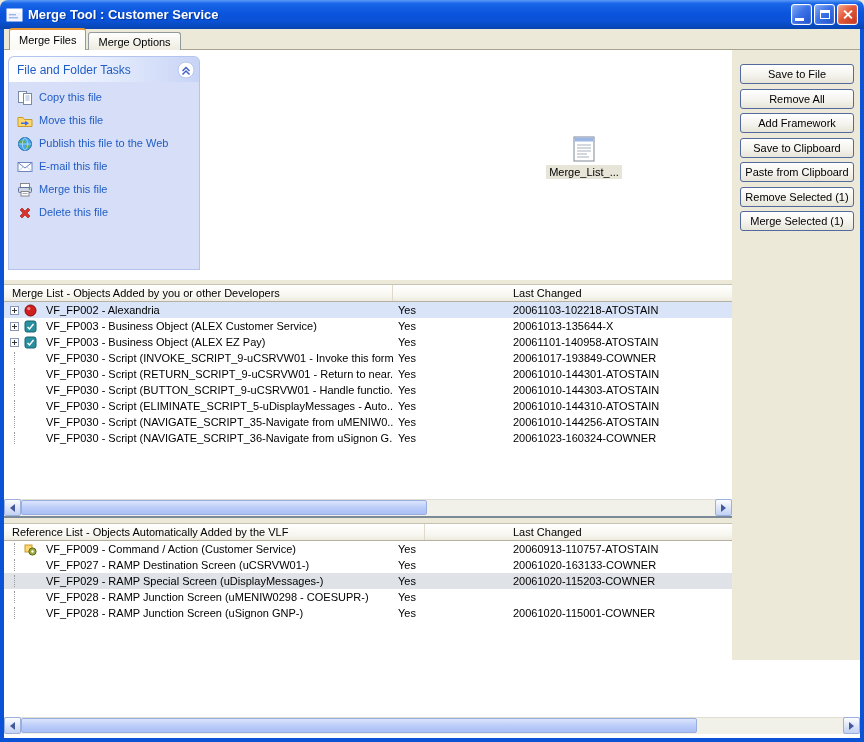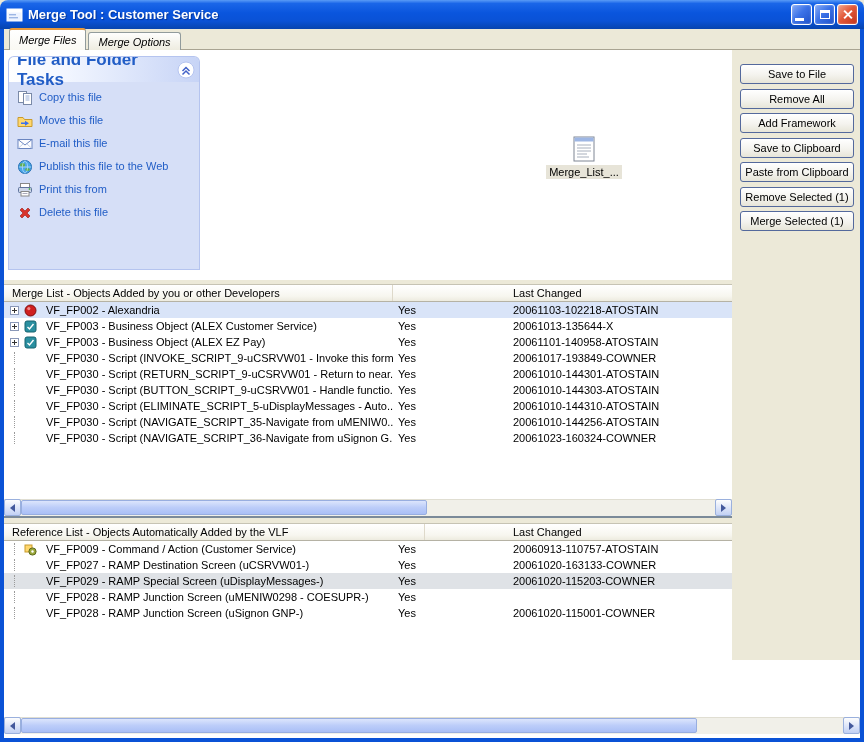--- a/index.html
+++ b/index.html
@@ -20,33 +20,33 @@
   .g-min { width:9px; height:3px; background:#fff; align-self:flex-end; margin-bottom:3px; margin-right:4px; }
   .g-max { width:10px; height:9px; border:1px solid #fff; border-top:3px solid #fff; }
   .g-close { position:relative; width:11px; height:11px; }
   .g-close::before,.g-close::after { content:""; position:absolute; left:5px; top:0; width:2px; height:11px; background:#fff; }
   .g-close::before { transform:rotate(45deg); } .g-close::after { transform:rotate(-45deg); }
   .edge-l { position:absolute; left:0; top:29px; width:4px; height:713px; background:#0a52d6; }
   .edge-r { position:absolute; right:0; top:29px; width:4px; height:713px; background:#0a52d6; }
   .edge-b { position:absolute; left:0; top:738px; width:864px; height:4px; background:#0a52d6; }
 
   
-  .tabstrip { position:absolute; left:9px; top:28px; height:22px; display:flex; align-items:flex-end; gap:2px; z-index:3;font-style:italic; }
+  .tabstrip { position:absolute; left:9px; top:28px; height:22px; display:flex; align-items:flex-end; gap:2px; z-index:3; }
   .tab { display:flex; align-items:center; padding:0 9px; height:18px; border:1px solid #919b9c; border-bottom:none;
     border-radius:3px 3px 0 0; background:linear-gradient(180deg,#fefefd,#eeece0); cursor:default; }
   .tab.active { height:22px; border-top:2px solid #e8983a; background:linear-gradient(180deg,#ffffff,#faf9f3); }
   .pageline { position:absolute; left:4px; top:49px; width:856px; height:1px; background:#a9a492; z-index:1; }
 
   
   .filearea { position:absolute; left:4px; top:50px; width:728px; height:230px; background:#fff; z-index:2; }
   .taskpane { position:absolute; left:9px; top:57px; width:190px; height:212px; z-index:2; border-radius:5px 5px 0 0;
     box-shadow:0 0 0 1px #b5c4ef; background:#d6dff7; overflow:hidden; }
   .tp-head { height:25px; background:linear-gradient(90deg,#ffffff 0%,#f2f6ff 30%,#c7d4f6 100%); display:flex; align-items:center;
     padding:0 4px 0 8px; border-radius:5px 5px 0 0; }
-  .tp-title { color:#215dc6; font-weight:bold; font-size:17px; flex:1; }
+  .tp-title { color:#215dc6; font-weight:normal; font-size:12px; flex:1; }
   .tp-chev { width:18px; height:18px; flex:none; cursor:default; }
   .tp-body { padding:8px 4px 6px 8px; }
   .tp-item { display:flex; align-items:flex-start; margin-bottom:7px; cursor:default; }
   .tp-ic { width:16px; height:16px; flex:none; margin-right:6px; }
   .tp-label { color:#215dc6; font-size:11px; line-height:13px; padding-top:1px; max-width:140px; }
 
   
   .sb-track-v { position:absolute; width:17px; background:#f1f0e9; box-shadow:inset 1px 0 0 #e0ded2; }
   .sb-track-h { position:absolute; height:17px; background:#f1f0e9; box-shadow:inset 0 1px 0 #e0ded2; }
   .sbtn { position:absolute; width:17px; height:17px; background:linear-gradient(180deg,#fdfdfd,#d9e2f8 60%,#c2d1f4);
@@ -162,44 +162,44 @@
       </div>
       <div class="tp-item">
         <span class="tp-ic"><svg viewBox="0 0 16 16">
               <path d="M1 4.5 L6 4.5 L7.5 6.5 L15 6.5 L15 13.5 L1 13.5 Z" fill="#ffd76e" stroke="#c99b2d"></path>
               <path d="M4 9.5 L8 9.5 L8 7.8 L12 10.3 L8 12.8 L8 11 L4 11 Z" fill="#3a6ff0"></path>
             </svg></span>
         <span class="tp-label">Move this file</span>
       </div>
       <div class="tp-item">
         <span class="tp-ic"><svg viewBox="0 0 16 16">
-              <rect x="1" y="3.5" width="14" height="9" fill="#fdfdff" stroke="#6a85c0"></rect>
-              <path d="M1 3.5 L8 9 L15 3.5" fill="none" stroke="#6a85c0"></path>
-              <path d="M1 12.5 L6 8 M15 12.5 L10 8" fill="none" stroke="#aabbdd" stroke-width="0.7"></path>
-            </svg></span>
-        <span class="tp-label">E-mail this file</span>
-      </div>
-      <div class="tp-item">
-        <span class="tp-ic"><svg viewBox="0 0 16 16">
               <circle cx="8" cy="8" r="6.5" fill="#4aa7e8" stroke="#1d6ab0"></circle>
               <ellipse cx="5.5" cy="6" rx="2.6" ry="1.9" fill="#5fae4e"></ellipse>
               <ellipse cx="10.5" cy="10.5" rx="2.2" ry="1.6" fill="#5fae4e"></ellipse>
               <path d="M1.5 8 H14.5 M8 1.5 A9 9 0 0 1 8 14.5 M8 1.5 A9 9 0 0 0 8 14.5" stroke="#bfe3ff" stroke-width="0.7" fill="none"></path>
             </svg></span>
         <span class="tp-label">Publish this file to the Web</span>
+      </div>
+      <div class="tp-item">
+        <span class="tp-ic"><svg viewBox="0 0 16 16">
+              <rect x="1" y="3.5" width="14" height="9" fill="#fdfdff" stroke="#6a85c0"></rect>
+              <path d="M1 3.5 L8 9 L15 3.5" fill="none" stroke="#6a85c0"></path>
+              <path d="M1 12.5 L6 8 M15 12.5 L10 8" fill="none" stroke="#aabbdd" stroke-width="0.7"></path>
+            </svg></span>
+        <span class="tp-label">E-mail this file</span>
       </div>
       <div class="tp-item">
         <span class="tp-ic"><svg viewBox="0 0 16 16">
               <rect x="3.5" y="1.5" width="9" height="4" fill="#fff" stroke="#888"></rect>
               <rect x="1.5" y="5.5" width="13" height="5" rx="1" fill="#cdd6e8" stroke="#5f749c"></rect>
               <circle cx="12.5" cy="7" r="0.9" fill="#4cae4c"></circle>
               <rect x="4" y="9.5" width="8" height="4.5" fill="#fff" stroke="#888"></rect>
               <line x1="5.5" y1="11.5" x2="10.5" y2="11.5" stroke="#aab"></line>
             </svg></span>
-        <span class="tp-label">Print this from</span>
+        <span class="tp-label">Merge this file</span>
       </div>
       <div class="tp-item">
         <span class="tp-ic"><svg viewBox="0 0 16 16">
               <path d="M3 5 L5 3 L8 6 L11 3 L13 5 L10 8 L13 11 L11 13 L8 10 L5 13 L3 11 L6 8 Z" fill="#d8342c" stroke="#9c150e" stroke-width="0.6"></path>
             </svg></span>
         <span class="tp-label">Delete this file</span>
       </div>
     </div>
   </div>
 

